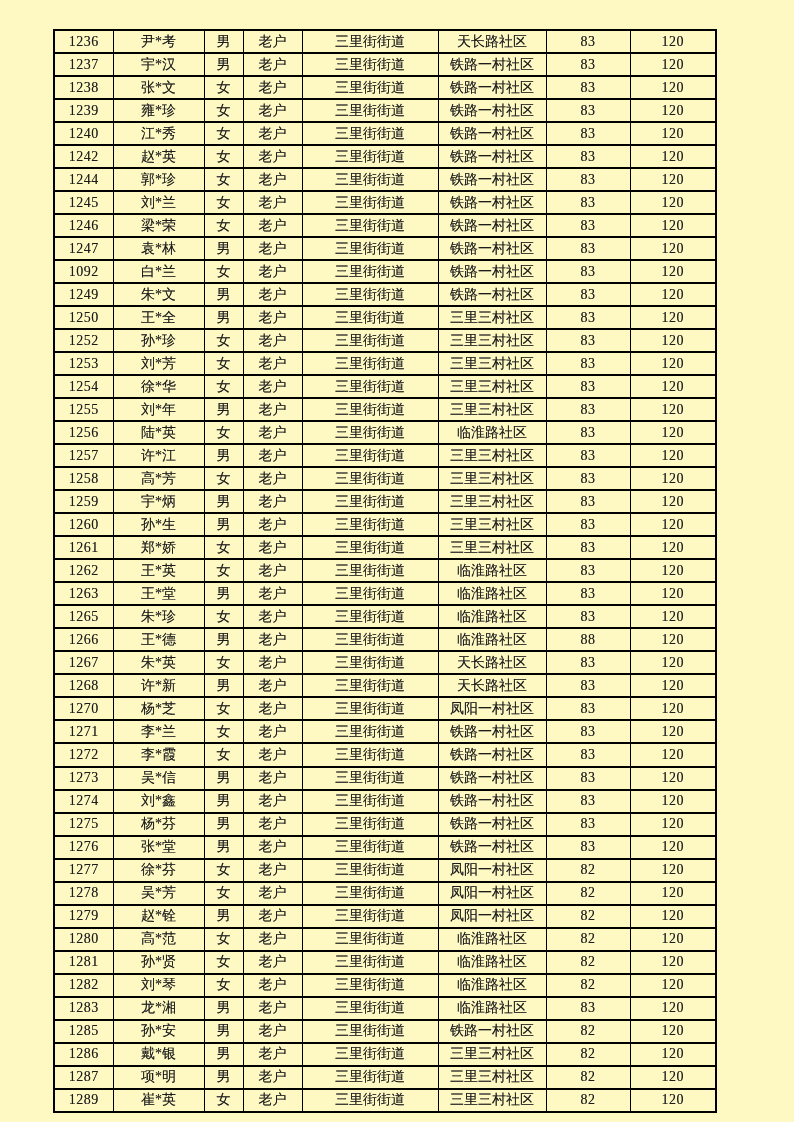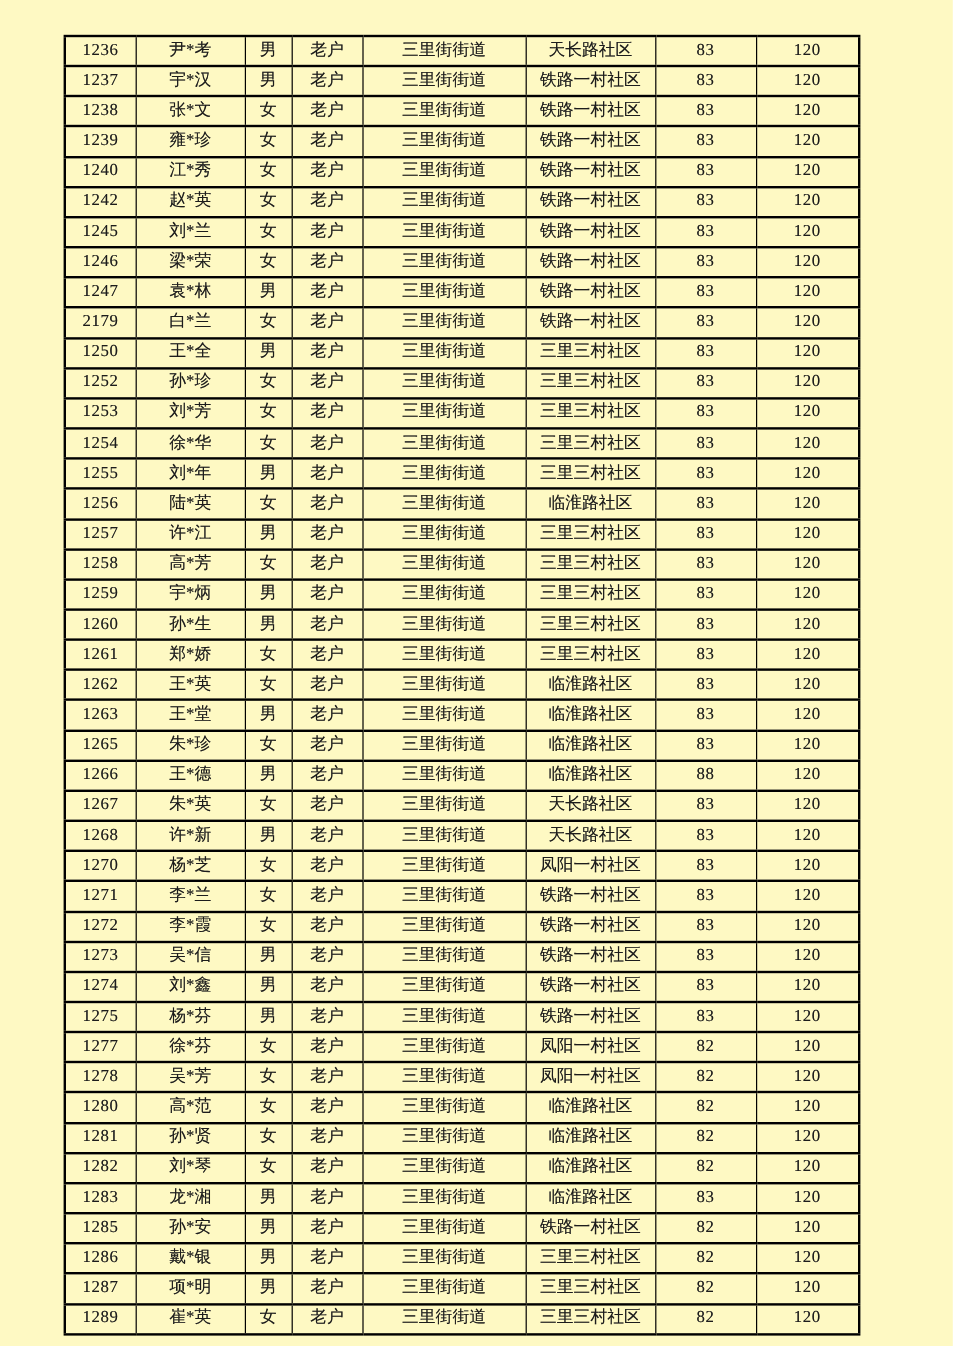--- a/index.html
+++ b/index.html
@@ -121,20 +121,30 @@
           <td class="col-seq">1242</td>
           <td class="col-name">赵*英</td>
           <td class="col-gender">女</td>
           <td class="col-household">老户</td>
           <td class="col-street">三里街街道</td>
           <td class="col-community">铁路一村社区</td>
           <td class="col-score">83</td>
           <td class="col-amount">120</td>
         </tr>
         <tr>
+          <td class="col-seq">1244</td>
+          <td class="col-name">郭*珍</td>
+          <td class="col-gender">女</td>
+          <td class="col-household">老户</td>
+          <td class="col-street">三里街街道</td>
+          <td class="col-community">铁路一村社区</td>
+          <td class="col-score">83</td>
+          <td class="col-amount">120</td>
+        </tr>
+        <tr>
           <td class="col-seq">1245</td>
           <td class="col-name">刘*兰</td>
           <td class="col-gender">女</td>
           <td class="col-household">老户</td>
           <td class="col-street">三里街街道</td>
           <td class="col-community">铁路一村社区</td>
           <td class="col-score">83</td>
           <td class="col-amount">120</td>
         </tr>
         <tr>
@@ -151,23 +161,33 @@
           <td class="col-seq">1247</td>
           <td class="col-name">袁*林</td>
           <td class="col-gender">男</td>
           <td class="col-household">老户</td>
           <td class="col-street">三里街街道</td>
           <td class="col-community">铁路一村社区</td>
           <td class="col-score">83</td>
           <td class="col-amount">120</td>
         </tr>
         <tr>
-          <td class="col-seq">2179</td>
+          <td class="col-seq">1092</td>
           <td class="col-name">白*兰</td>
           <td class="col-gender">女</td>
+          <td class="col-household">老户</td>
+          <td class="col-street">三里街街道</td>
+          <td class="col-community">铁路一村社区</td>
+          <td class="col-score">83</td>
+          <td class="col-amount">120</td>
+        </tr>
+        <tr>
+          <td class="col-seq">1249</td>
+          <td class="col-name">朱*文</td>
+          <td class="col-gender">男</td>
           <td class="col-household">老户</td>
           <td class="col-street">三里街街道</td>
           <td class="col-community">铁路一村社区</td>
           <td class="col-score">83</td>
           <td class="col-amount">120</td>
         </tr>
         <tr>
           <td class="col-seq">1250</td>
           <td class="col-name">王*全</td>
           <td class="col-gender">男</td>
@@ -391,33 +411,53 @@
           <td class="col-seq">1275</td>
           <td class="col-name">杨*芬</td>
           <td class="col-gender">男</td>
           <td class="col-household">老户</td>
           <td class="col-street">三里街街道</td>
           <td class="col-community">铁路一村社区</td>
           <td class="col-score">83</td>
           <td class="col-amount">120</td>
         </tr>
         <tr>
+          <td class="col-seq">1276</td>
+          <td class="col-name">张*堂</td>
+          <td class="col-gender">男</td>
+          <td class="col-household">老户</td>
+          <td class="col-street">三里街街道</td>
+          <td class="col-community">铁路一村社区</td>
+          <td class="col-score">83</td>
+          <td class="col-amount">120</td>
+        </tr>
+        <tr>
           <td class="col-seq">1277</td>
           <td class="col-name">徐*芬</td>
           <td class="col-gender align-left">女</td>
           <td class="col-household">老户</td>
           <td class="col-street">三里街街道</td>
           <td class="col-community">凤阳一村社区</td>
           <td class="col-score">82</td>
           <td class="col-amount">120</td>
         </tr>
         <tr>
           <td class="col-seq">1278</td>
           <td class="col-name">吴*芳</td>
           <td class="col-gender align-left">女</td>
+          <td class="col-household">老户</td>
+          <td class="col-street">三里街街道</td>
+          <td class="col-community">凤阳一村社区</td>
+          <td class="col-score">82</td>
+          <td class="col-amount">120</td>
+        </tr>
+        <tr>
+          <td class="col-seq">1279</td>
+          <td class="col-name">赵*铨</td>
+          <td class="col-gender align-left">男</td>
           <td class="col-household">老户</td>
           <td class="col-street">三里街街道</td>
           <td class="col-community">凤阳一村社区</td>
           <td class="col-score">82</td>
           <td class="col-amount">120</td>
         </tr>
         <tr>
           <td class="col-seq">1280</td>
           <td class="col-name">高*范</td>
           <td class="col-gender">女</td>

